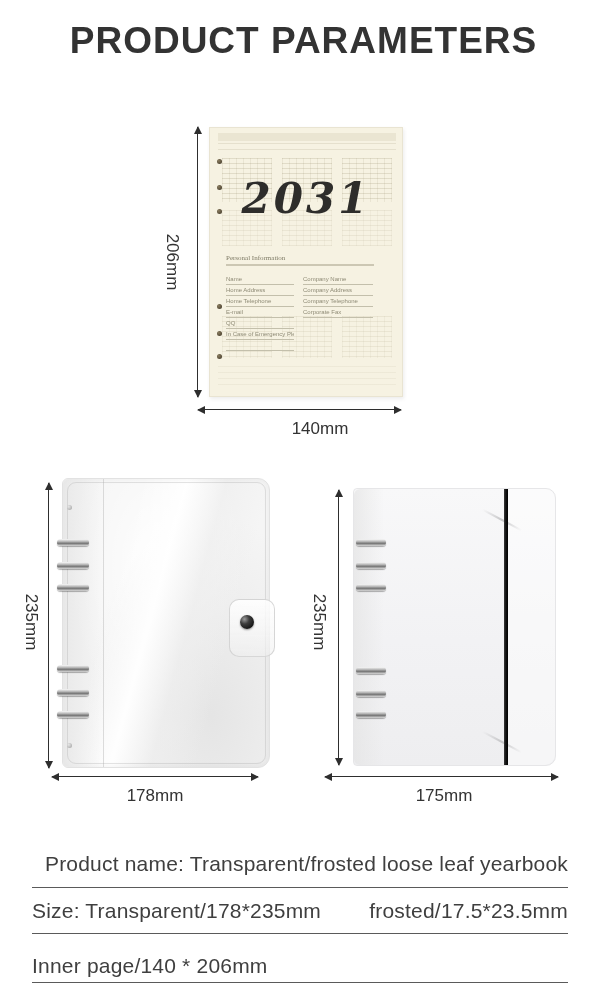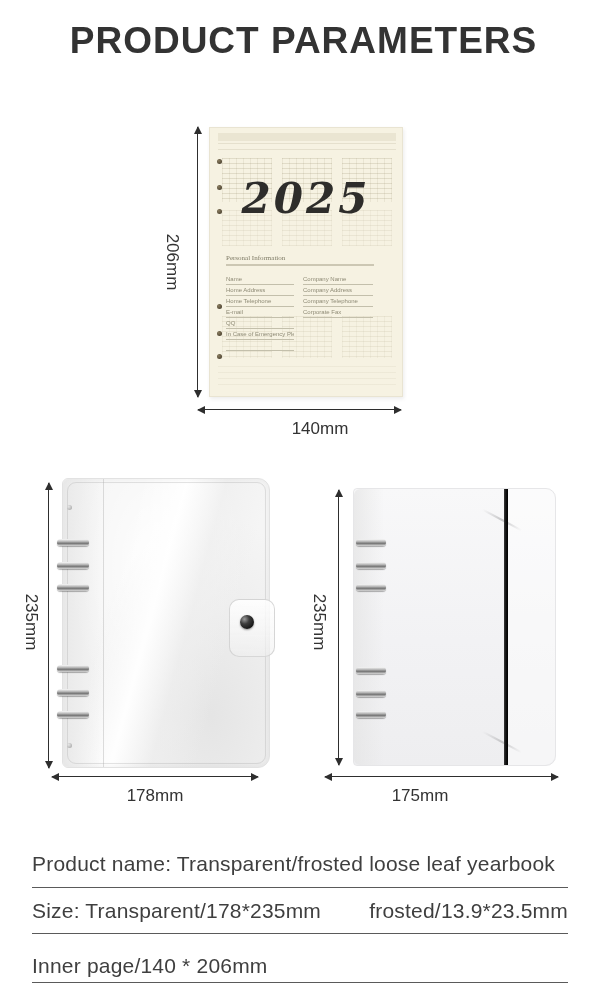--- a/index.html
+++ b/index.html
@@ -114,21 +114,21 @@
     <div class="mini-cal" style="left:72px;top:30px;width:50px;height:44px;"></div>
     <div class="mini-cal" style="left:132px;top:30px;width:50px;height:44px;"></div>
     <div class="mini-cal" style="left:12px;top:82px;width:50px;height:36px;opacity:.55;"></div>
     <div class="mini-cal" style="left:72px;top:82px;width:50px;height:36px;opacity:.55;"></div>
     <div class="mini-cal" style="left:132px;top:82px;width:50px;height:36px;opacity:.55;"></div>
     <div class="mini-cal" style="left:12px;top:188px;width:50px;height:42px;opacity:.6;"></div>
     <div class="mini-cal" style="left:72px;top:188px;width:50px;height:42px;opacity:.6;"></div>
     <div class="mini-cal" style="left:132px;top:188px;width:50px;height:42px;opacity:.6;"></div>
     <div class="ghost-band" style="left:8px;top:238px;width:178px;height:24px;opacity:.5;"></div>
 
-    <div class="cal-year">2025</div>
+    <div class="cal-year">2031</div>
     <div class="pi-head">Personal Information</div>
     <div class="pi-rule"></div>
 
     <div class="field fl" style="top:146px;">Name</div>
     <div class="field fl" style="top:157px;">Home Address</div>
     <div class="field fl" style="top:168px;">Home Telephone</div>
     <div class="field fl" style="top:179px;">E-mail</div>
     <div class="field fl" style="top:190px;">QQ</div>
     <div class="field fl" style="top:201px;">In Case of Emergency Please Contact</div>
     <div class="field fl" style="top:212px;"></div>
@@ -185,30 +185,30 @@
     <div class="ring" style="left:2px;top:95px;width:30px;"></div>
     <div class="ring" style="left:2px;top:178px;width:30px;"></div>
     <div class="ring" style="left:2px;top:201px;width:30px;"></div>
     <div class="ring" style="left:2px;top:222px;width:30px;"></div>
     <div class="streak" style="left:126px;top:30px;"></div>
     <div class="streak" style="left:126px;top:252px;"></div>
     <div class="elastic-band" style="left:150px;"></div>
   </div>
 
   <div class="dim-h" style="left:325px;top:776px;width:233px;"></div>
-  <div class="dim-label" style="left:388px;top:786px;">175mm</div>
-
-  <div class="spec-row" style="top:852px;">
+  <div class="dim-label" style="left:412px;top:786px;">175mm</div>
+
+  <div class="spec-row" style="top:852px;justify-content:flex-end;">
     <span>Product name: Transparent/frosted loose leaf yearbook</span>
   </div>
   <div class="spec-line" style="top:887px;"></div>
 
   <div class="spec-row" style="top:899px;">
     <span>Size: Transparent/178*235mm</span>
-    <span>frosted/13.9*23.5mm</span>
+    <span>frosted/17.5*23.5mm</span>
   </div>
   <div class="spec-line" style="top:933px;"></div>
 
   <div class="spec-row" style="top:954px;flex-direction:column;">
     <span>Inner page/140 * 206mm</span>
   </div>
   <div class="spec-line" style="top:982px;"></div>
 
 </div>
 

